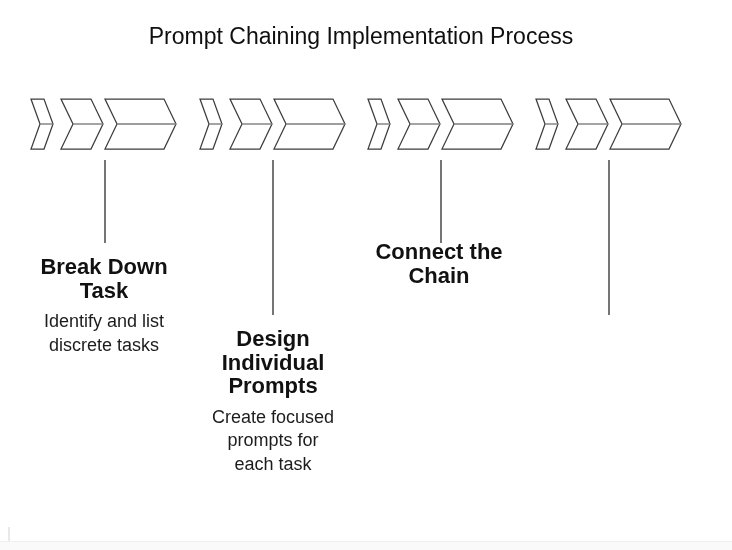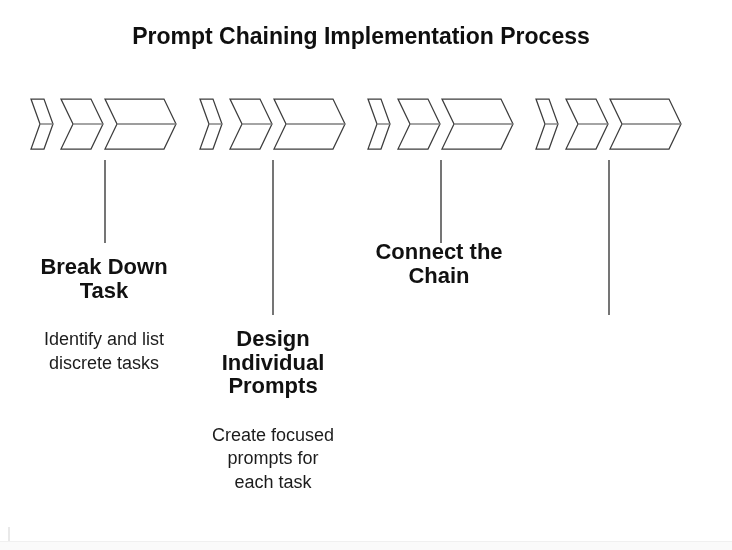--- a/index.html
+++ b/index.html
@@ -16,21 +16,21 @@
     font-family: "Liberation Sans", sans-serif;
     color: #111111;
   }
   .diagram-title {
     position: absolute;
     left: 0;
     top: 21px;
     width: 722px;
     text-align: center;
     font-size: 23px;
-    font-weight: 700;
+    font-weight: 400;
     line-height: 30px;
     color: #0f0f0f;
     white-space: nowrap;
   }
   .chevron-group {
     position: absolute;
     top: 97px;
     width: 150px;
     height: 55px;
   }
@@ -45,21 +45,21 @@
     text-align: center;
   }
   .step-title {
     font-size: 22px;
     font-weight: 700;
     line-height: 23.5px;
     white-space: pre-line;
     color: #111111;
   }
   .step-desc {
-    margin-top: 26px;
+    margin-top: 8px;
     font-size: 18px;
     font-weight: 400;
     line-height: 23.5px;
     white-space: pre-line;
     color: #1c1c1c;
   }
   .bottom-strip {
     position: absolute;
     left: 0;
     top: 541px;

